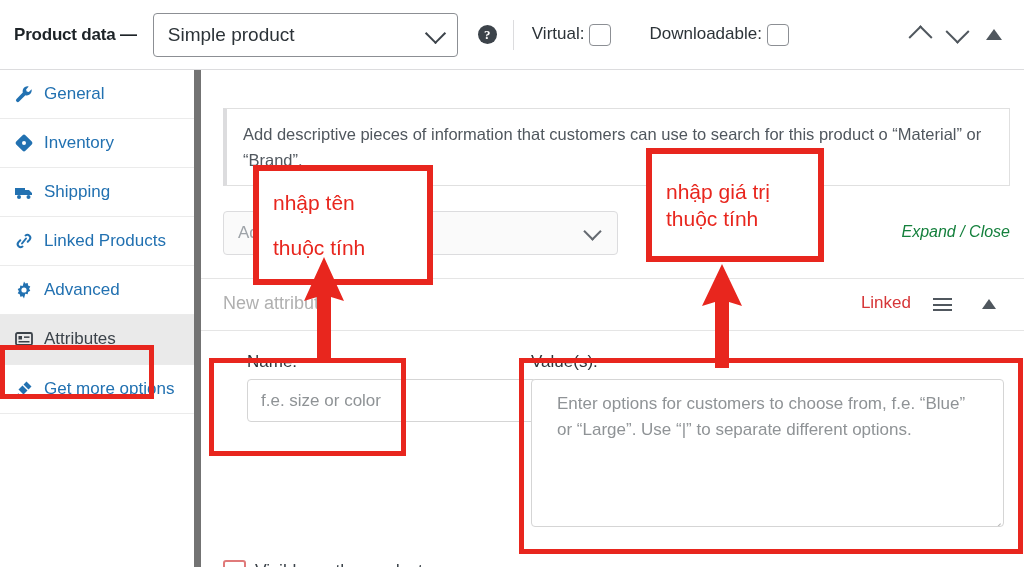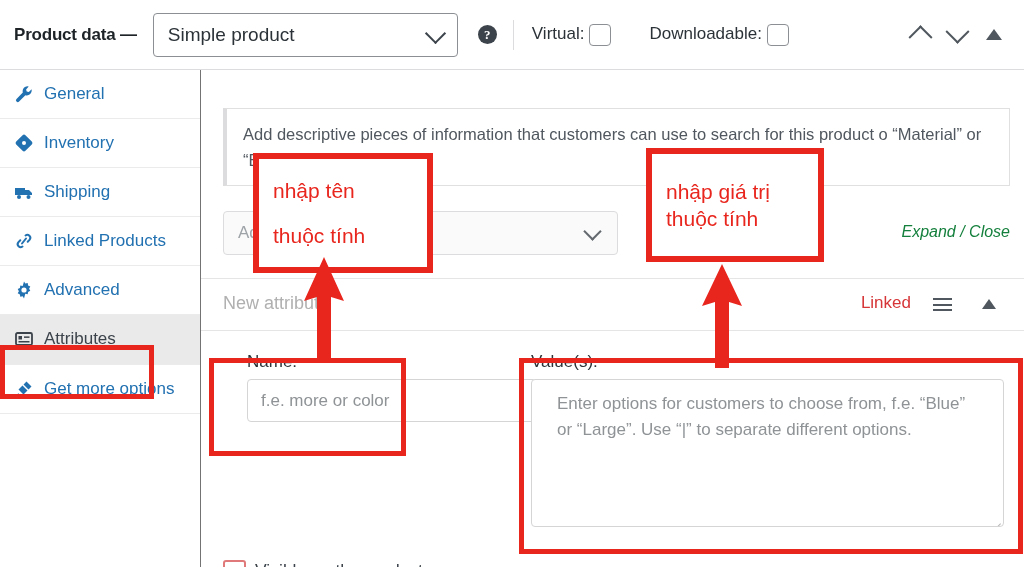--- a/index.html
+++ b/index.html
@@ -60,21 +60,21 @@
   .arr-up { transform: rotate(45deg) translate(2px,2px); }
   .arr-down { transform: rotate(225deg) translate(2px,2px); }
   .tri-up {
     width: 0; height: 0; border-left: 8px solid transparent;
     border-right: 8px solid transparent; border-bottom: 11px solid #50575e;
   }
 
   
   .sidebar {
     position: absolute; left: 0; top: 70px; width: 201px; height: 497px;
-    background: #fff; border-right: 1px solid #737373;
+    background: #fff; border-right: 7px solid #737373;
   }
   .side-item {
     display: flex; align-items: flex-start; gap: 10px;
     padding: 13px 10px 13px 14px;
     border-bottom: 1px solid #ebebeb;
     font-size: 17px; color: #2271b1; line-height: 1.3;
     min-height: 49px;
   }
   .side-item.active { background: #eaeaea; color: #3c434a; }
   .side-ico { flex: 0 0 20px; width: 20px; height: 20px; margin-top: 1px; }
@@ -317,21 +317,21 @@
       <span class="burger">
           <span></span>
           <span></span>
           <span></span>
         </span>
       <span class="attr-tri"></span>
     </div>
 
     <div class="field-name-wrap">
       <span class="fld-label">Name:</span>
-      <div class="txt-input">f.e. more or color</div>
+      <div class="txt-input">f.e. size or color</div>
     </div>
 
     <div class="field-val-wrap">
       <span class="fld-label">Value(s):</span>
       <div class="txt-area">
         <span>Enter options for customers to choose from, f.e. “Blue” or “Large”. Use “|” to separate different options.</span>
         <span class="resize-grip">
           <i style="width:10px; bottom:0px; transform:rotate(-45deg);"></i>
           <i style="width:6px; bottom:0px; right:0; transform:rotate(-45deg) translate(3px,3px);"></i>
         </span>
@@ -351,21 +351,21 @@
   <div class="hl-box" style="left:519px; top:358px; width:504px; height:196px;"></div>
 
   <svg class="ann-arrow" style="left:300px; top:255px; width:48px; height:110px;" viewBox="0 0 48 110">
     <path d="M24 2 L44 46 L31 42 L31 108 L17 108 L17 42 L4 46 Z" fill="#e8261e"></path>
   </svg>
 
   <svg class="ann-arrow" style="left:698px; top:262px; width:48px; height:108px;" viewBox="0 0 48 108">
     <path d="M24 2 L44 44 L31 40 L31 106 L17 106 L17 40 L4 44 Z" fill="#e8261e"></path>
   </svg>
 
-  <div class="ann-box" style="left:253px; top:153px; width:180px; height:120px;gap:18px;">
+  <div class="ann-box" style="left:253px; top:165px; width:180px; height:120px;gap:18px;">
     <span>nhập tên</span>
     <span>thuộc tính</span>
   </div>
 
   <div class="ann-box" style="left:646px; top:148px; width:178px; height:114px;">
     <span>nhập giá trị</span>
     <span>thuộc tính</span>
   </div>
 
 </div>

